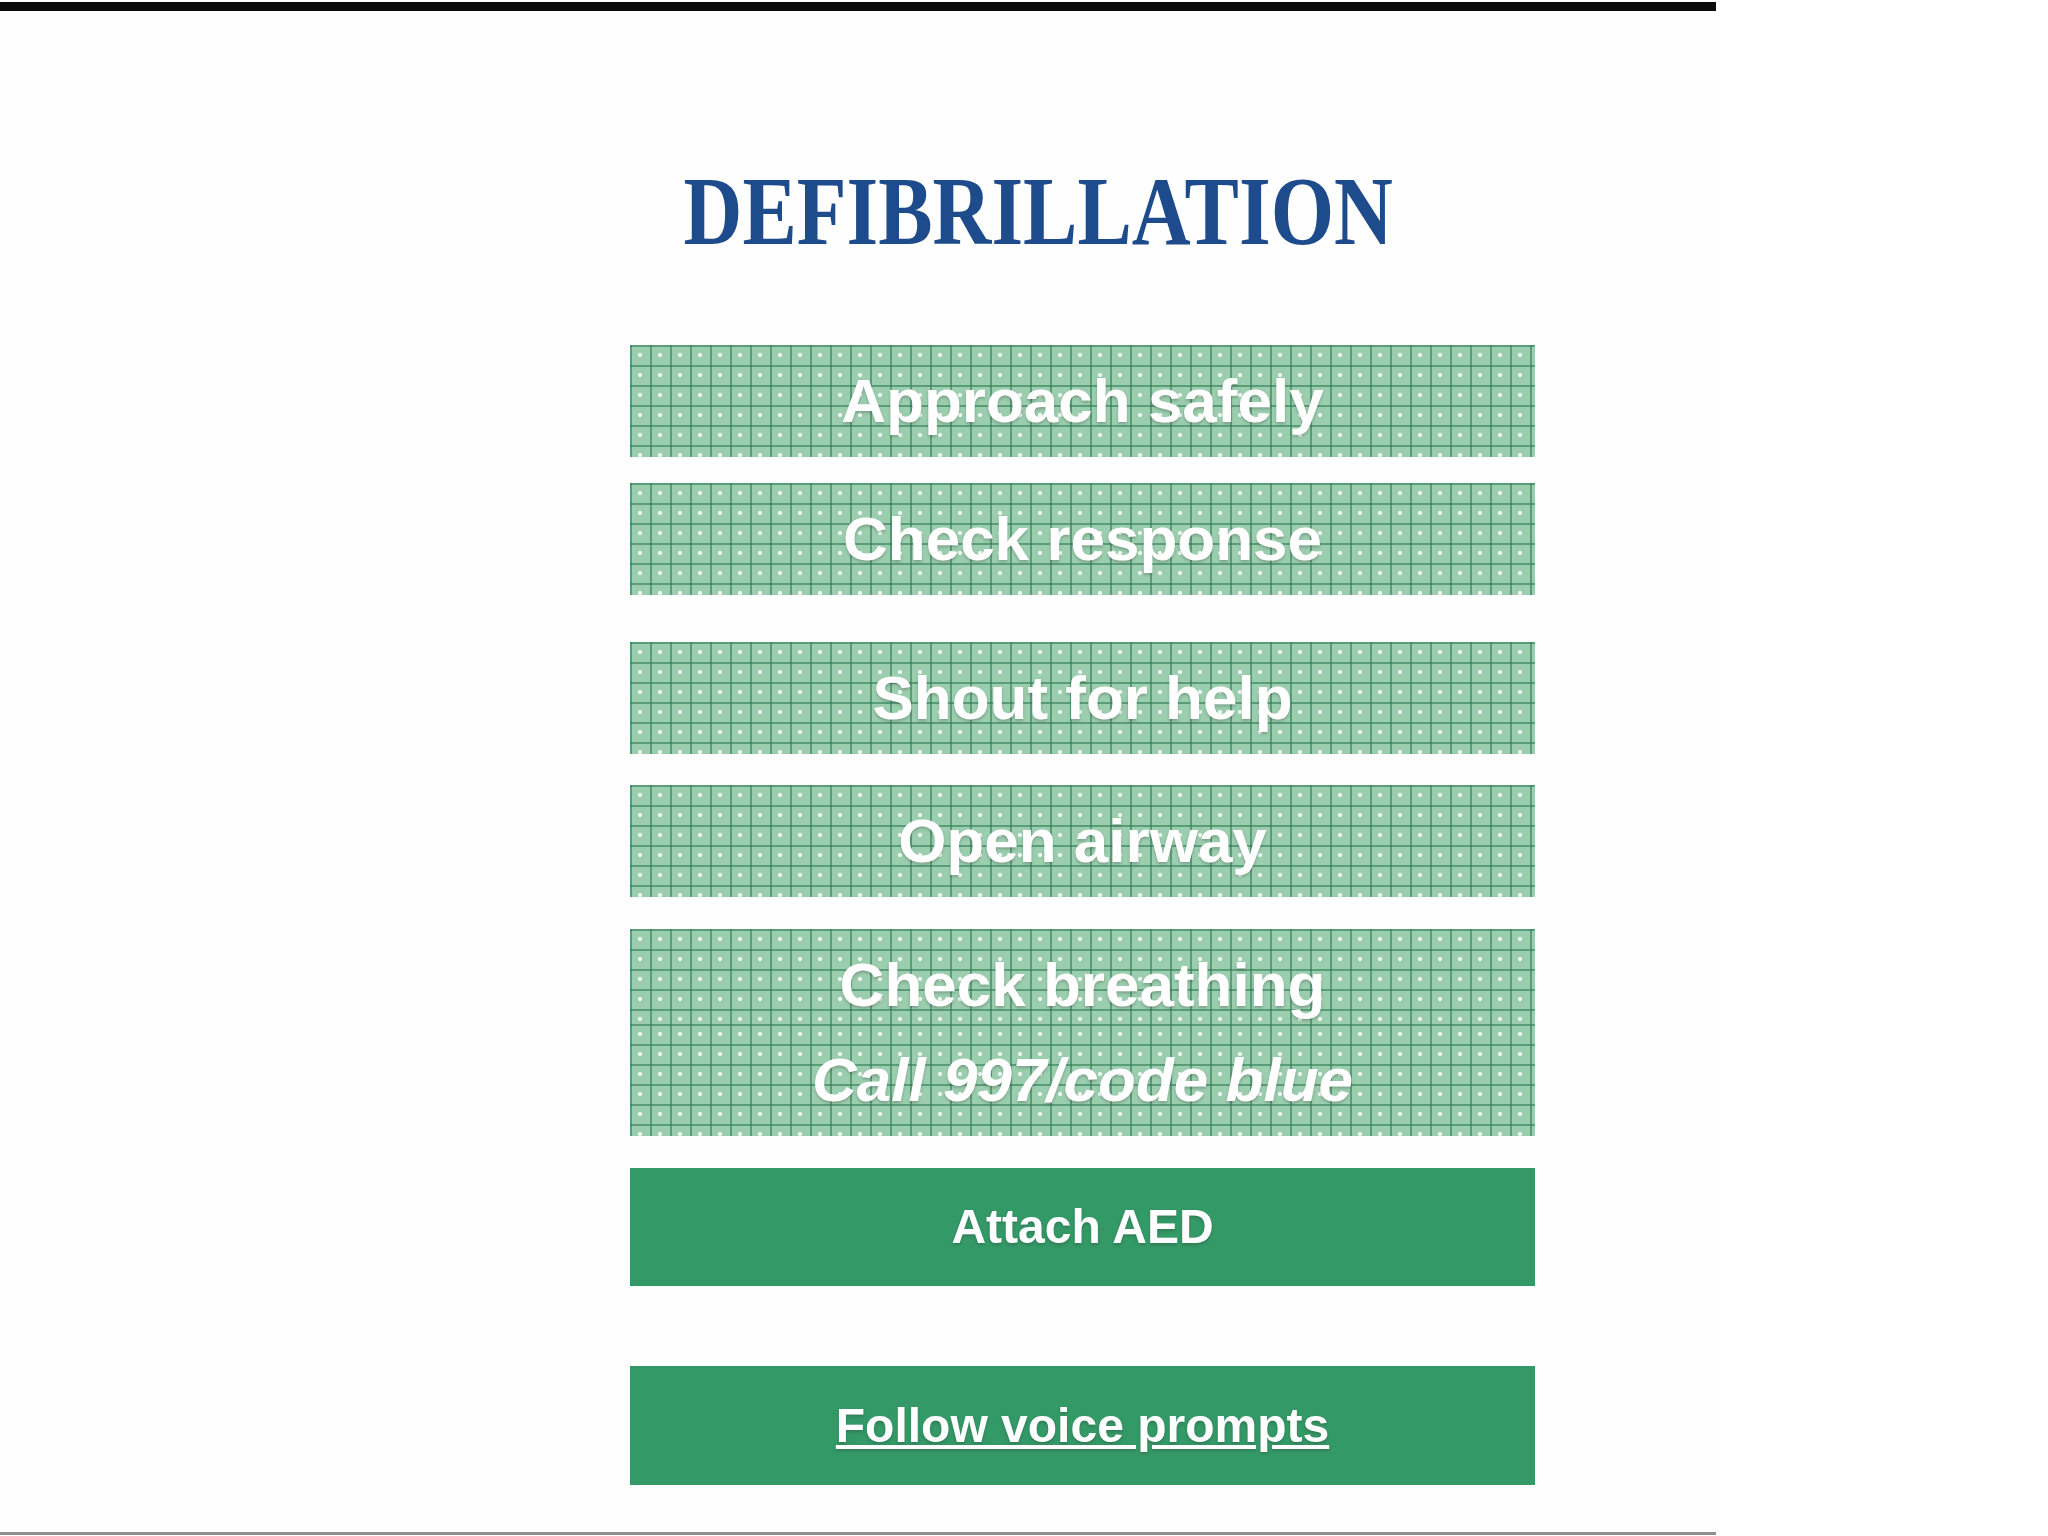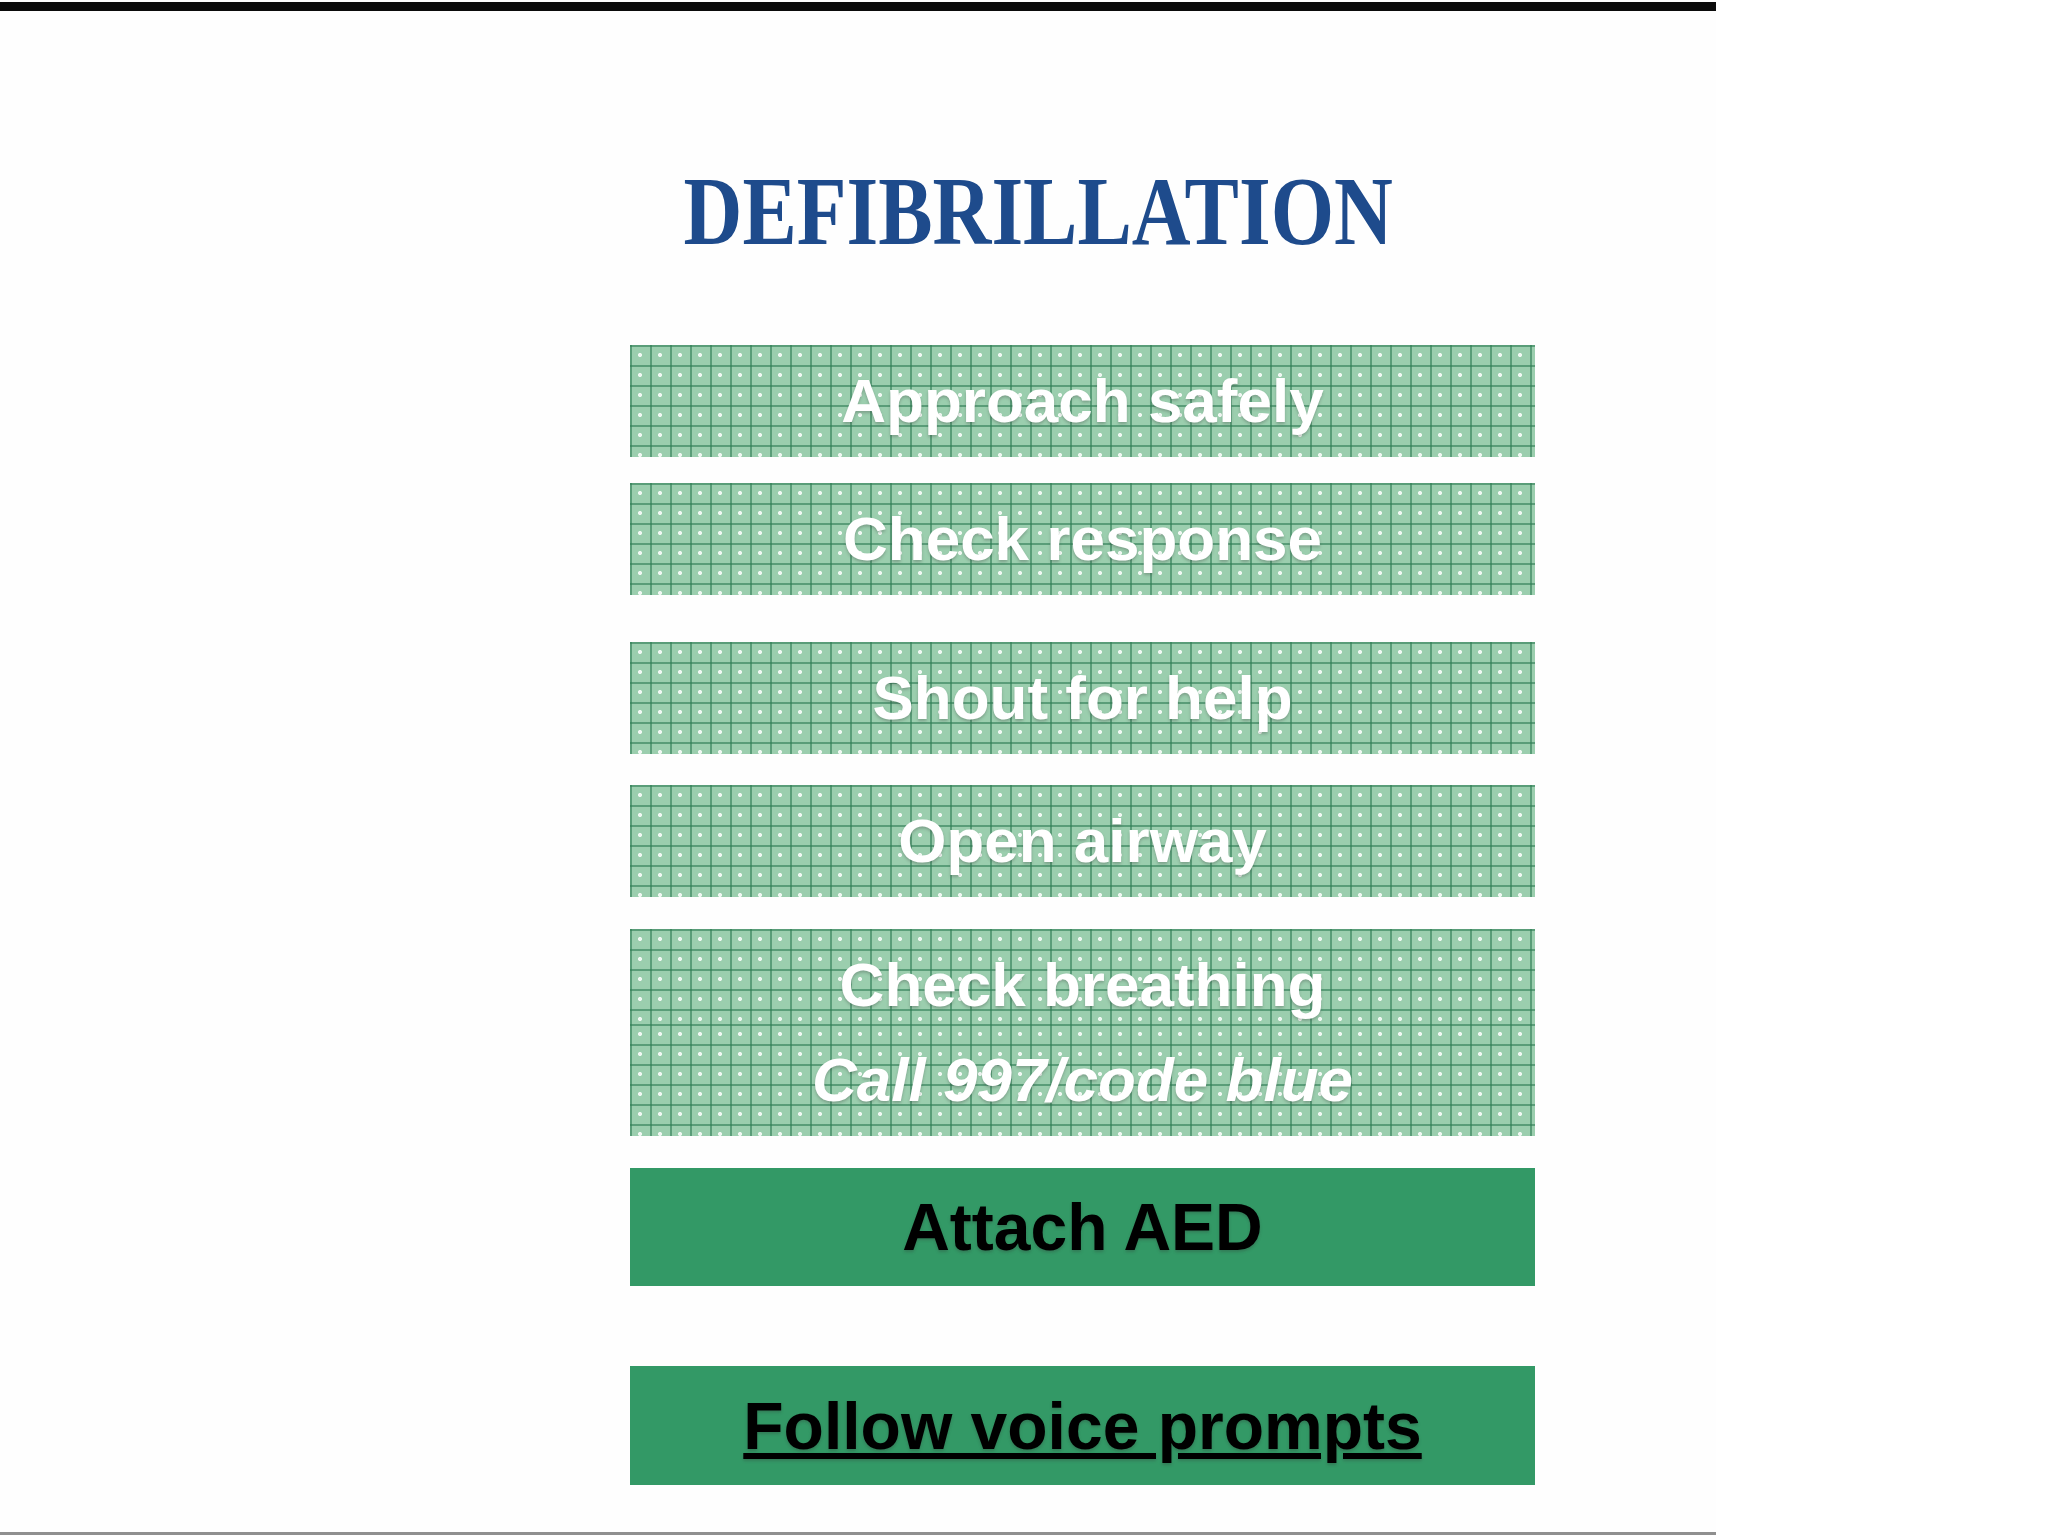--- a/index.html
+++ b/index.html
@@ -63,22 +63,22 @@
   .bar.patterned {
     background-color:#9bceae;
     background-image:
       radial-gradient(circle at 10px 10px, rgba(255,255,255,.85) 1.6px, rgba(255,255,255,0) 2.4px),
       linear-gradient(to right, rgba(46,125,84,.6) 2px, rgba(46,125,84,0) 2px),
       linear-gradient(to bottom, rgba(46,125,84,.6) 2px, rgba(46,125,84,0) 2px);
     background-size:20px 20px, 20px 20px, 20px 20px;
   }
   .bar.solid {
     background-color:#339966;
-    color:#000000;
-    font-size:66px;
+    color:#ffffff;
+    font-size:48px;
   }
   .b0 { top:345px; }
   .b1 { top:483px;text-align:right; }
   .b2 { top:621px;margin-top:21px; }
   .b3 { top:785px; }
   .b4 { top:916px;margin-top:13px; }
   .b5 { top:1024px;font-style:italic; }
   .b6 { top:1168px; height:118px; }
   .b7 { top:1366px; height:119px;text-decoration:underline; }
 </style>

